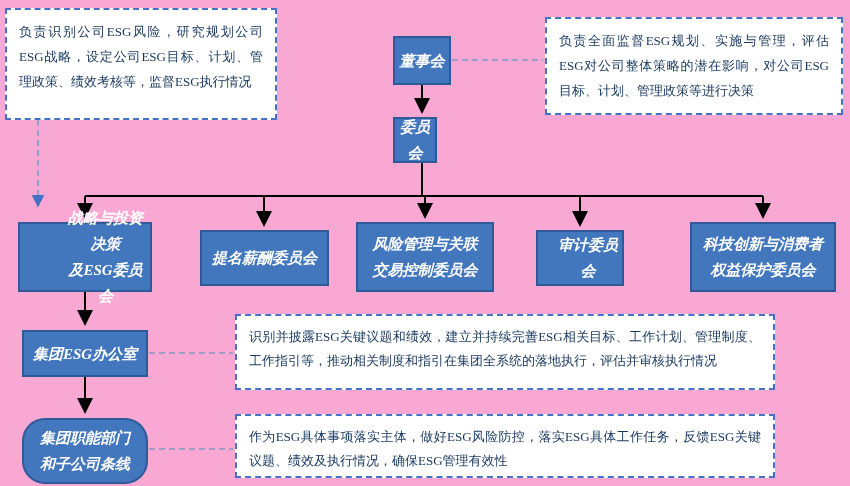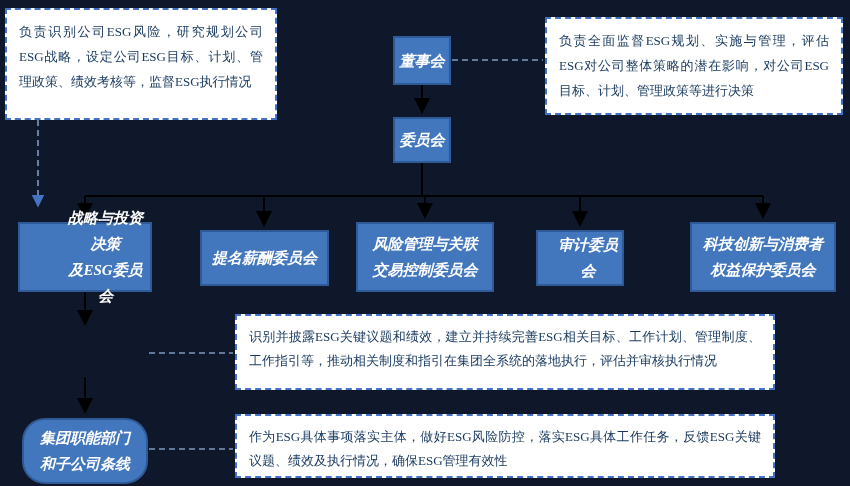--- a/index.html
+++ b/index.html
@@ -8,21 +8,21 @@
     --accent:#4472C4;
     --annot-text:#17375E;
     --dash-line:#7F9AC0;
     --solid-line:#000000;
   }
   *{margin:0;padding:0;box-sizing:border-box;}
   body{background:#ffffff;font-family:"Liberation Serif","DejaVu Serif",serif;}
   .canvas{
     position:relative;
     width:850px;height:486px;
-    background:#0f172a;
+    background:#f9a8d4;
     overflow:hidden;
   }
   svg.connectors{
     position:absolute;left:0;top:0;width:850px;height:486px;
   }
   svg.connectors path.solid{stroke:var(--solid-line);stroke-width:2;fill:none;}
   svg.connectors path.dashed{stroke:var(--dash-line);stroke-width:1.6;fill:none;stroke-dasharray:6 4;}
   .node{
     position:absolute;
     background:var(--box-fill);
@@ -43,21 +43,21 @@
     color:var(--annot-text);
     font-size:13px;
     padding:9px 12px;
     text-align:justify;
   }
   .annot.tall{line-height:25px;}
   .annot.wide{line-height:24px;}
 
   
   .n-board      {left:393px;top:36px;width:58px;height:49px;}
-  .n-committee  {left:393px;top:117px;width:58px;height:46px;justify-content:center;}
+  .n-committee  {left:393px;top:117px;width:44px;height:46px;justify-content:center;}
   .n-c1         {left:18px; top:222px;width:134px;height:70px;padding-left:41px;}
   .n-c2         {left:200px;top:230px;width:129px;height:56px;}
   .n-c3         {left:356px;top:222px;width:138px;height:70px;}
   .n-c4         {left:536px;top:230px;width:88px; height:56px;padding-left:16px;}
   .n-c5         {left:690px;top:222px;width:146px;height:70px;}
   .n-office     {left:22px; top:330px;width:126px;height:47px;}
   .n-dept       {left:22px; top:418px;width:126px;height:66px;border-radius:23px;}
 
   
   .a-left   {left:5px;  top:8px;  width:272px;height:112px;}
@@ -137,19 +137,22 @@
 
   <div class="node n-c4">
     <span>审计委员会</span>
   </div>
 
   <div class="node n-c5">
     <span>科技创新与消费者
 权益保护委员会</span>
   </div>
 
+  <div class="node n-office">
+    <span>集团ESG办公室</span>
+  </div>
 
   <div class="node n-dept">
     <span>集团职能部门
 和子公司条线</span>
   </div>
 
 </div>
 
 </body></html>

